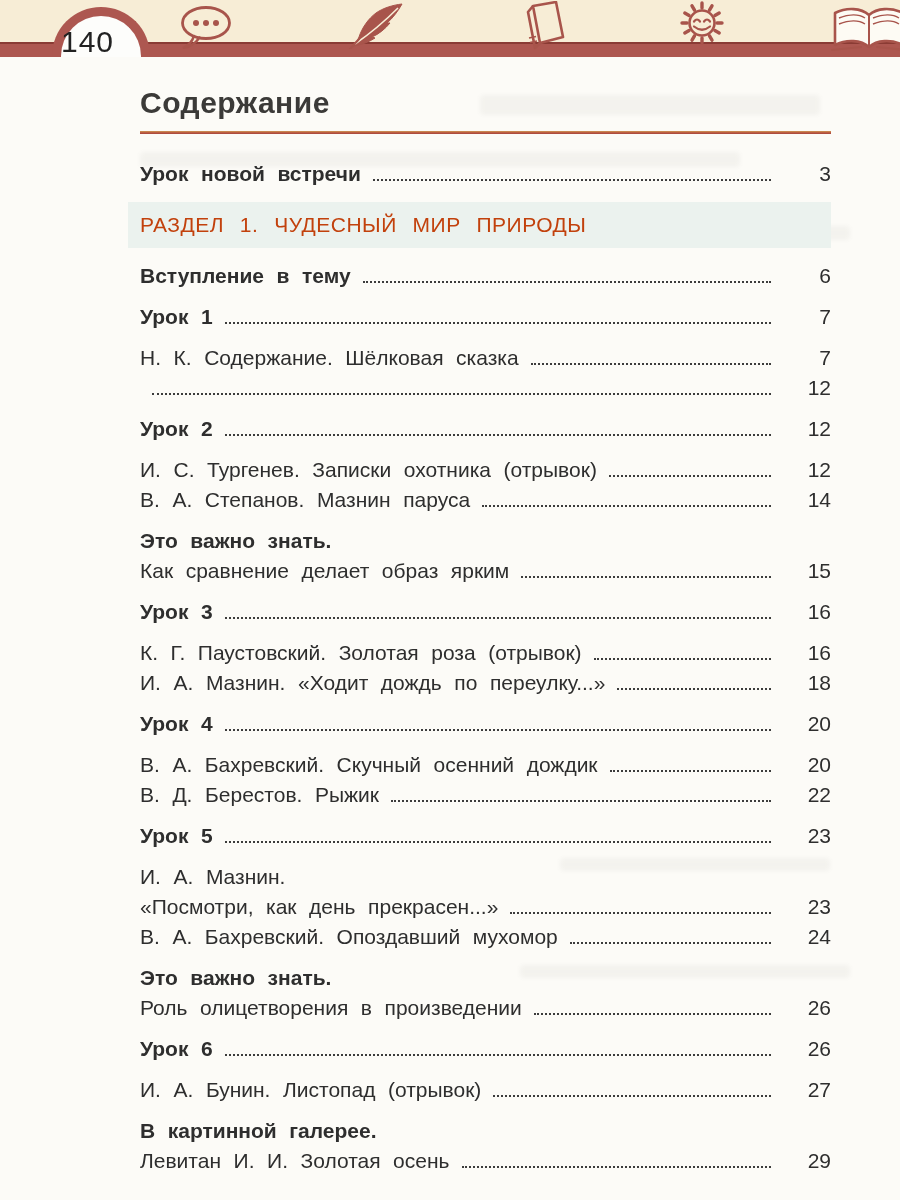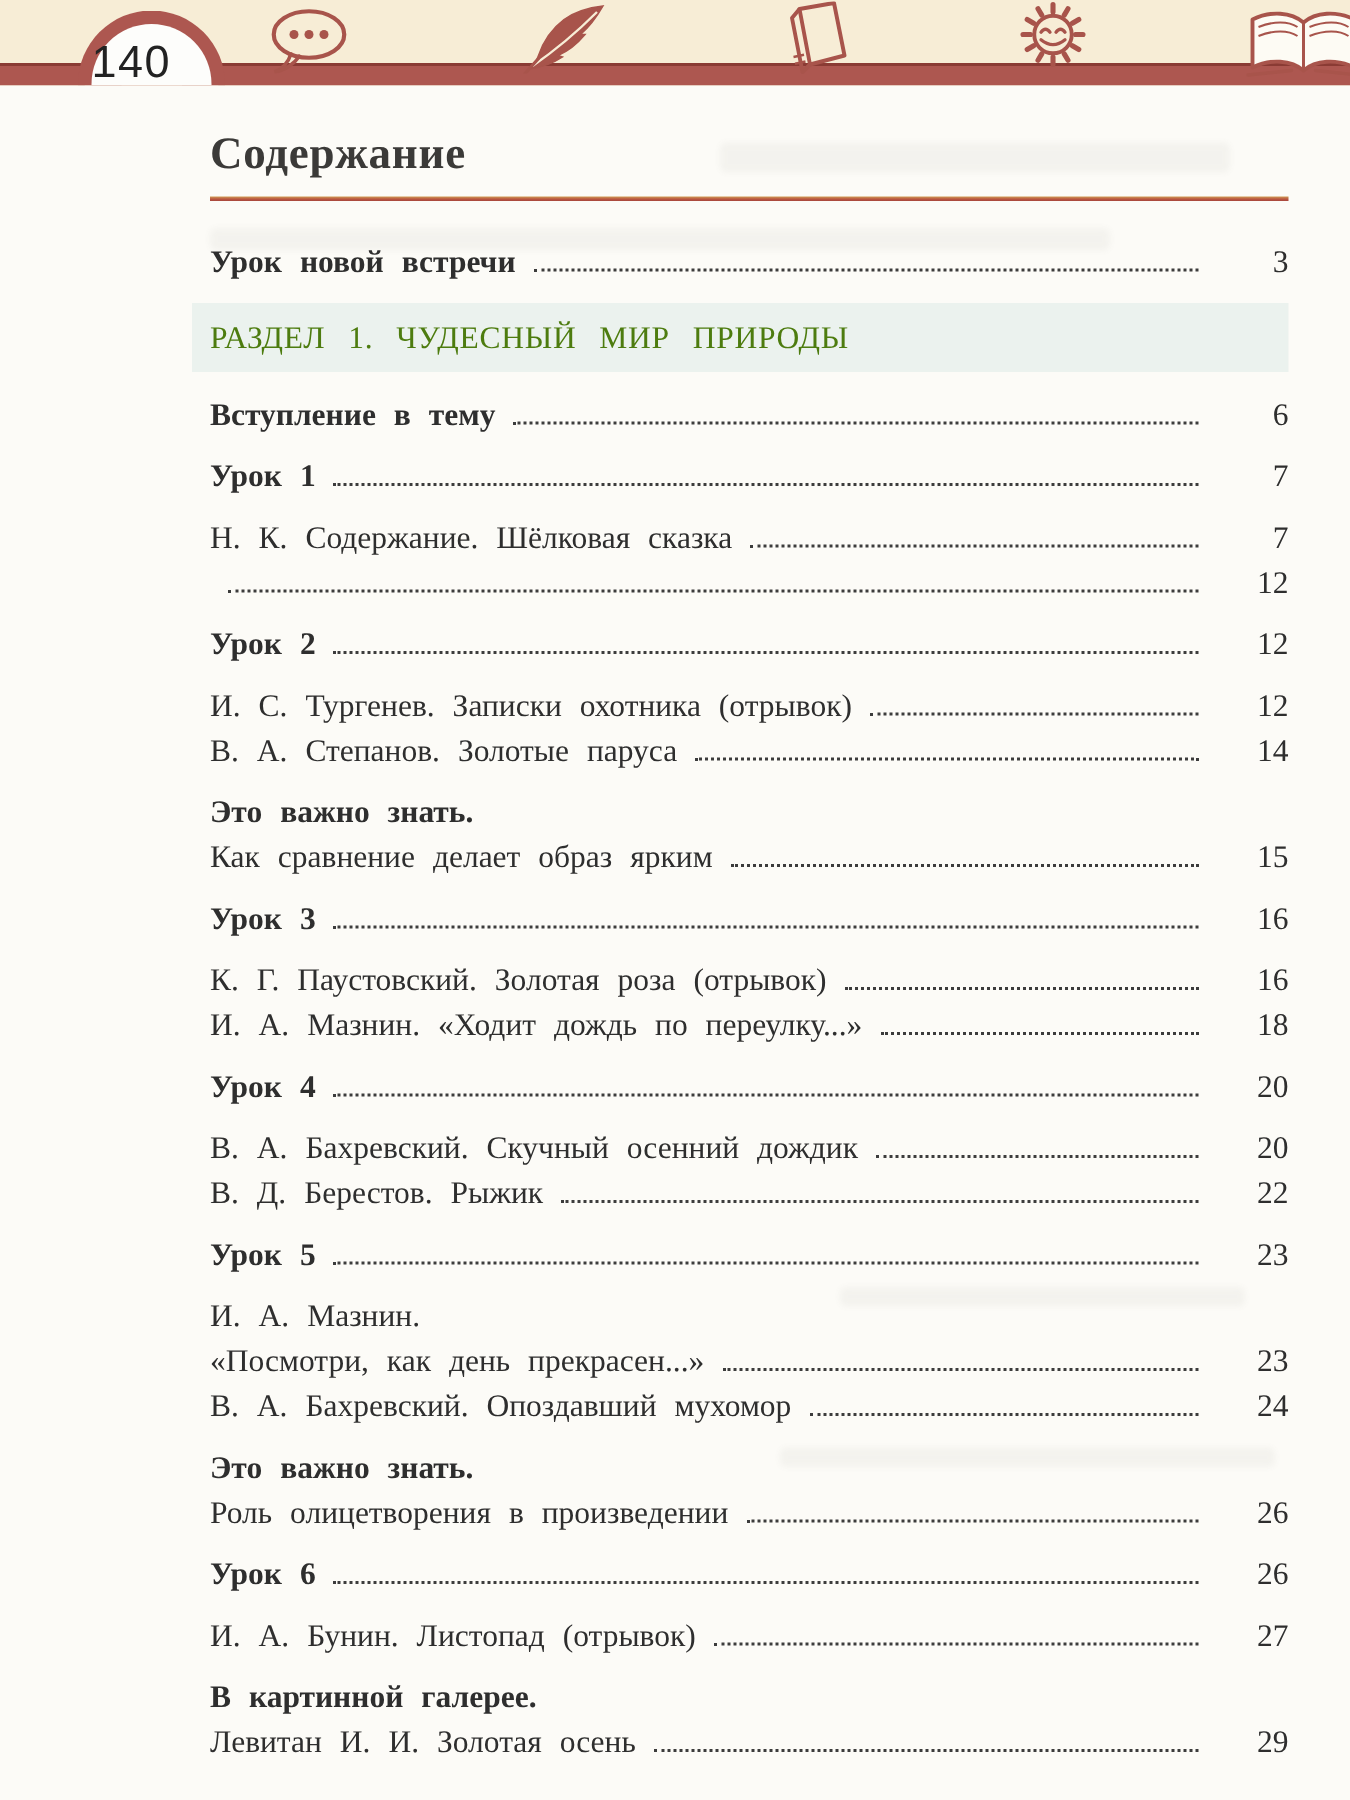--- a/index.html
+++ b/index.html
@@ -29,21 +29,21 @@
     font-size:30px; color:#222; letter-spacing:1px; line-height:32px;
   }
   .hicon { position:absolute; }
   .hicon.bubble   { left:178px; top:5px; }
   .hicon.feather  { left:348px; top:3px; }
   .hicon.cbook    { left:518px; top:1px; }
   .hicon.sun      { left:678px; top:0; }
   .hicon.obook    { left:830px; top:3px; }
 
   
-  .content { position:relative; margin:0 41px 0 140px;font-family:Liberation Serif, serif; }
+  .content { position:relative; margin:0 69px 0 140px; }
 
   .doc-title {
     margin-top:29px; font-size:30px; font-weight:bold; color:#3b3a38;
     letter-spacing:.5px;
   }
   .title-rule {
     margin-top:11px; height:3px; width:100%;
     background:linear-gradient(to bottom,#cf9a55 0%,#b9543f 60%,#a6463d 100%);
   }
 
@@ -57,21 +57,21 @@
   .toc-row .dots {
     flex:1 1 auto; min-width:24px; height:0;
     border-bottom:2.5px dotted #3c3c3c;
     margin:0 14px 8px 12px;
   }
   .toc-row .page-num { width:46px; text-align:right; line-height:30px; }
   .toc-row.gap { margin-top:11px; }
 
   .section-row {
     margin:13px 0 13px -12px; padding:10px 0 10px 12px;
-    background:#ebf2ee; color:#4d7c0f; font-size:21px;
+    background:#ebf2ee; color:#c2410c; font-size:21px;
     letter-spacing:.5px; word-spacing:.45em; line-height:26px;
   }
 
   
   .ghost {
     position:absolute; background:#6b6b5e; opacity:.055;
     filter:blur(2px); border-radius:4px; pointer-events:none;
   }
 </style>
 </head>
@@ -161,21 +161,21 @@
     <span class="label b">Урок 2</span>
     <span class="dots"></span>
     <span class="page-num">12</span>
   </div>
         <div class="toc-row gap">
     <span class="label">И. С. Тургенев. Записки охотника (отрывок)</span>
     <span class="dots"></span>
     <span class="page-num">12</span>
   </div>
         <div class="toc-row">
-    <span class="label">В. А. Степанов. Золотые паруса</span>
+    <span class="label">В. А. Степанов. Мазнин паруса</span>
     <span class="dots"></span>
     <span class="page-num">14</span>
   </div>
         <div class="toc-row gap">
     <span class="label b">Это важно знать.</span>
 
   </div>
         <div class="toc-row">
     <span class="label">Как сравнение делает образ ярким</span>
     <span class="dots"></span>

